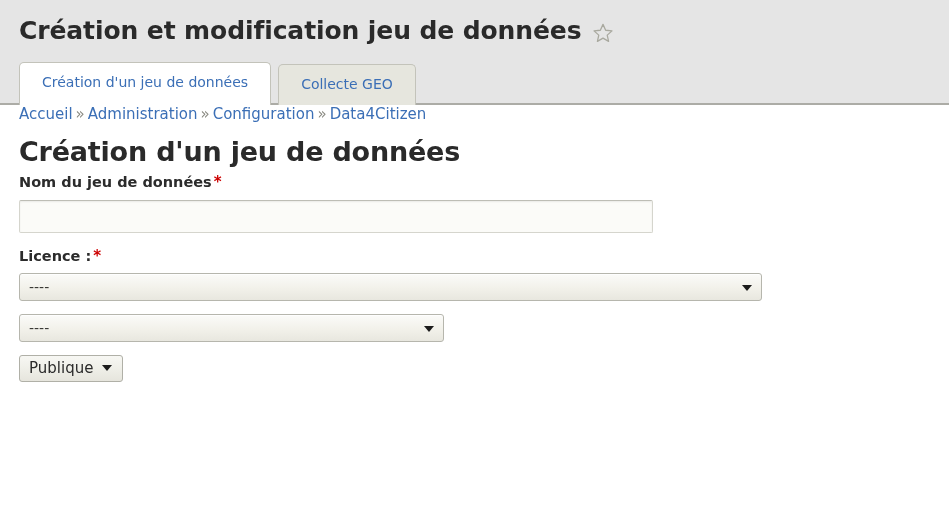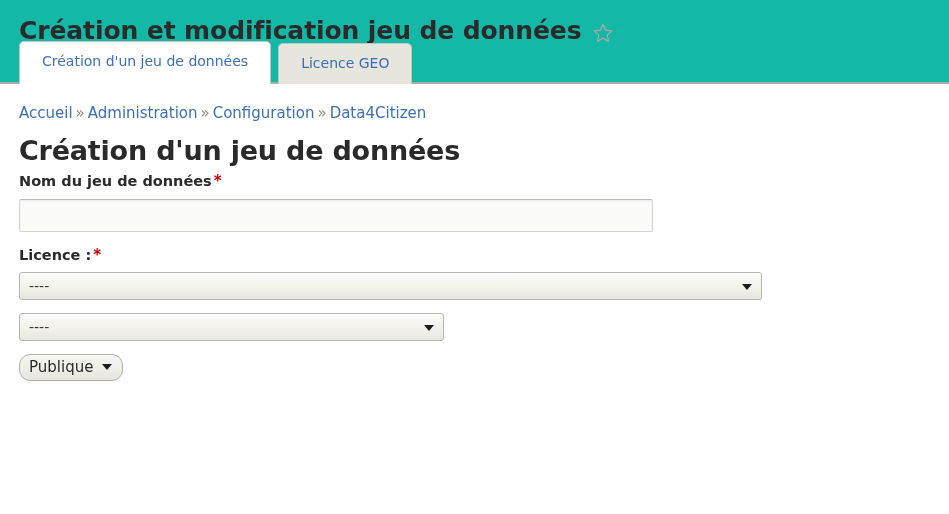--- a/index.html
+++ b/index.html
@@ -13,22 +13,22 @@
     background: #ffffff;
     font-family: "DejaVu Sans", "Liberation Sans", sans-serif;
     font-size: 14px;
     color: #2b2b2b;
     overflow: hidden;
   }
 
   
   .page-header {
     position: relative;
-    height: 84px;
-    background: #14b8a6;
+    height: 105px;
+    background: #e5e5e5;
     border-bottom: 2px solid #acaca6;
     box-sizing: border-box;
   }
   .header-title-row {
     display: flex;
     align-items: center;
     padding: 17px 0 0 19px;
   }
   .header-title {
     font-size: 25px;
@@ -77,21 +77,20 @@
     z-index: 3;
     border-color: #c3c3ba;
   }
 
   
   .content {
     padding: 0 0 0 19px;
     background: #ffffff;
   }
   .breadcrumb {
-    padding-top: 20px;
     font-size: 15px;
     line-height: 1.2;
     color: #8c8c85;
     white-space: nowrap;
   }
   .breadcrumb a {
     color: #3b6fb6;
     text-decoration: none;
     cursor: pointer;
   }
@@ -176,21 +175,21 @@
     border-top: 6px solid #1c1c1c;
   }
   .select-licence { width: 743px; }
   .select-organisations { width: 425px; }
 
   .select-small {
     display: inline-block;
     box-sizing: border-box;
     height: 27px;
     border: 1px solid #b0b0a7;
-    border-radius: 11px;
+    border-radius: 3px;
     background: linear-gradient(to bottom, #f7f7f3 0%, #eeeee7 55%, #e6e5dd 100%);
     font-size: 15px;
     color: #2b2b2b;
     line-height: 25px;
     padding: 0 10px 0 9px;
     cursor: pointer;
     position: relative;
     white-space: nowrap;
   }
   .select-small .caret-small {
@@ -222,21 +221,21 @@
         <polygon points="12,2.6 14.9,9.0 21.8,9.7 16.6,14.3 18.1,21.1 12,17.6 5.9,21.1 7.4,14.3 2.2,9.7 9.1,9.0" fill="none" stroke="#a9a99f" stroke-width="1.4" stroke-linejoin="round"></polygon>
       </svg>
     </span>
   </div>
 
   <div class="tabs">
     <div class="tab is-active">
       <span>Création d'un jeu de données</span>
     </div>
     <div class="tab">
-      <span>Licence GEO</span>
+      <span>Collecte GEO</span>
     </div>
   </div>
 
 </div>
 
 <div class="content">
 
   <div class="breadcrumb">
     <a>Accueil</a><span class="sep">»</span><a>Administration</a><span class="sep">»</span><a>Configuration</a><span class="sep">»</span><a>Data4Citizen</a>
   </div>

